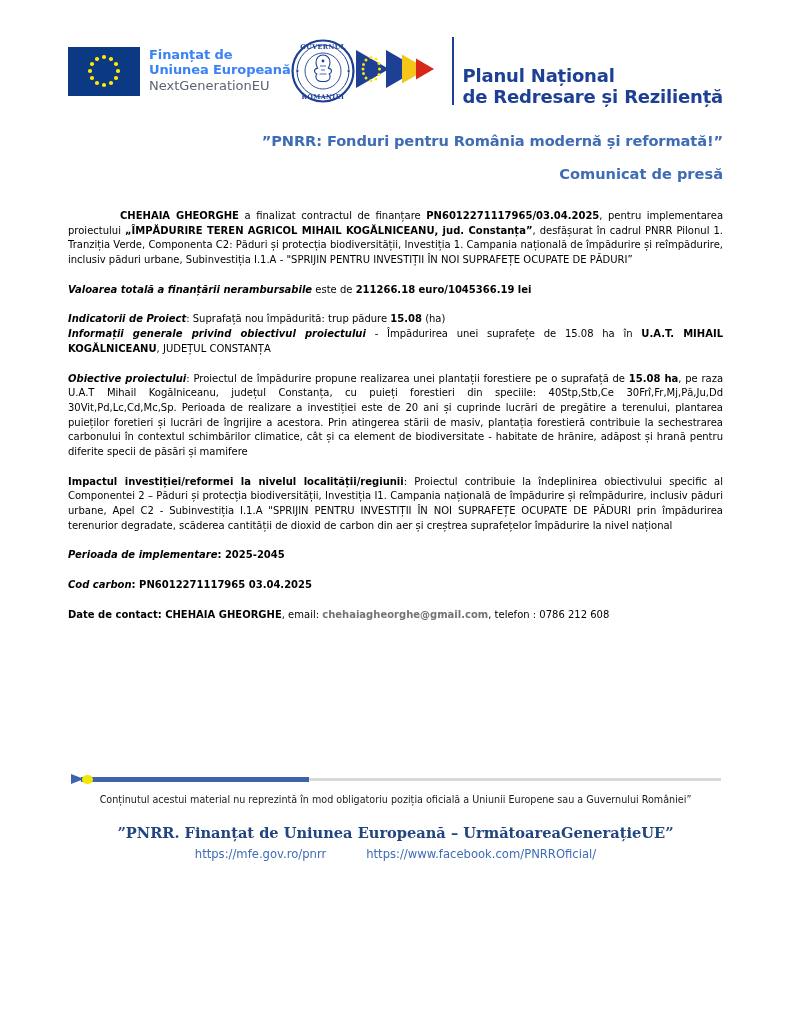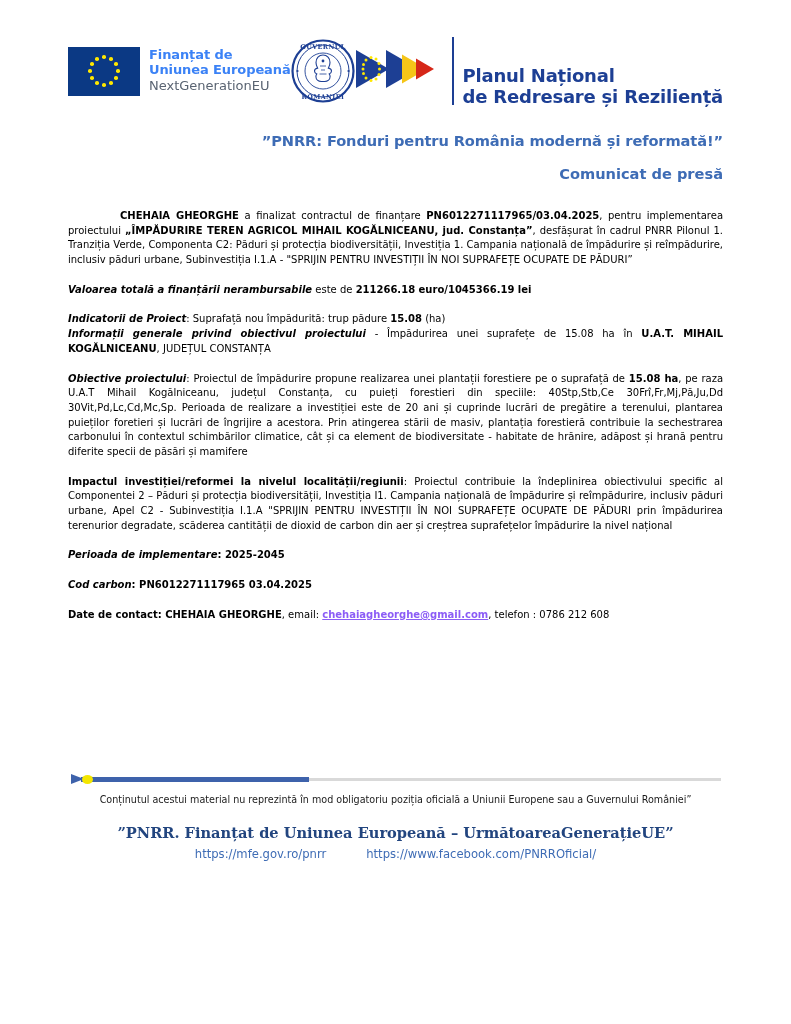--- a/index.html
+++ b/index.html
@@ -136,22 +136,21 @@
     margin: 0;
     text-align: justify;
   }
   p.gap { margin-top: 15px; }
   .indent { display: inline-block; width: 52px; }
   .b { font-weight: bold; }
   .bi { font-weight: bold; font-style: italic; }
   .nojust { text-align: left; }
   .email {
     font-weight: bold;
-    color: #8b5cf6;
-    text-decoration: underline;
+    color: #737373;
   }
 
   
   .footer {
     position: absolute;
     left: 68px;
     right: 68px;
     bottom: 163px;
     text-align: center;
   }

